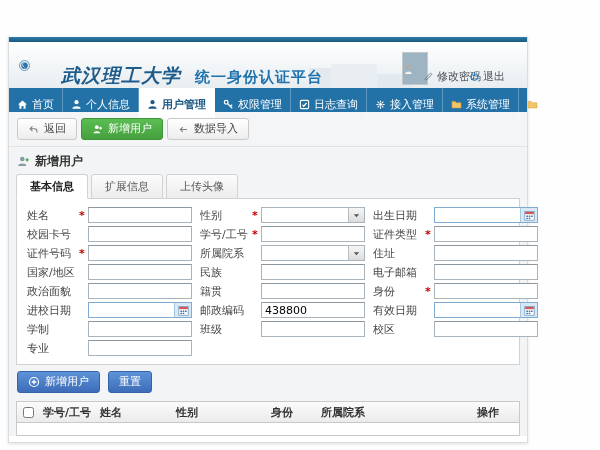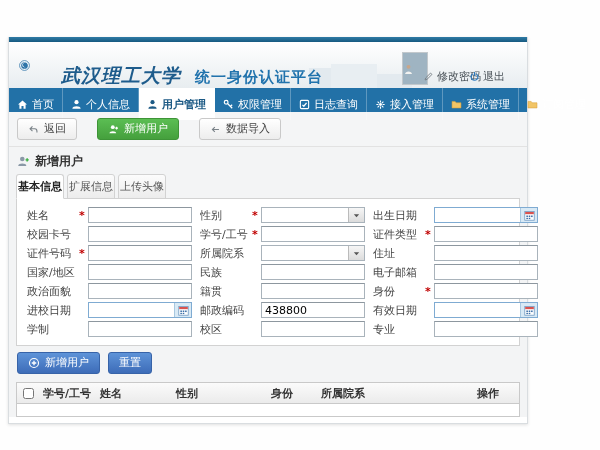--- a/index.html
+++ b/index.html
@@ -27,29 +27,29 @@
   .pwd{right:46px;} .lgout{right:22px;}
   .ic{display:inline-flex;align-items:center;}
   .ic svg{display:block;width:11px;height:11px;}
   
   .nav{height:24px;background:#2271a7;display:flex;align-items:stretch;}
   .nav-item{display:flex;align-items:center;gap:4px;padding:16px 8px;font-size:11px;color:#fff;
     border-right:1px solid rgba(255,255,255,.28);cursor:pointer;white-space:nowrap;}
   .nav-item.active{background:#fff;color:#1c5a85;font-weight:bold;}
   
   .content{background:#f3f4f5;}
-  .toolbar{display:flex;gap:20px;padding:6px 8px;border-bottom:1px solid #e2e2e2;background:#f4f5f6;}
+  .toolbar{display:flex;gap:4px;padding:6px 8px;border-bottom:1px solid #e2e2e2;background:#f4f5f6;}
   .btn{display:inline-flex;align-items:center;gap:5px;font-size:11px;border-radius:3px;padding:3px 10px;cursor:pointer;line-height:14px;}
   .btn-light{background:linear-gradient(#fff,#ededed);border:1px solid #c9c9c9;color:#444;}
   .btn-green{background:linear-gradient(#5bbe53,#45a03d);border:1px solid #3e9437;color:#fff;}
   .btn-blue{background:linear-gradient(#5e93d8,#3d6cb8);border:1px solid #3763a8;color:#fff;}
   .panel-title{display:flex;align-items:center;gap:5px;margin:6px 8px 4px;font-size:12px;font-weight:bold;color:#333;}
   .panel-title .ic svg{width:13px;height:13px;}
   .tabbar{display:flex;gap:3px;margin:0 7px -1px;position:relative;z-index:2;}
-  .tab{font-size:11px;padding:4px 1px;background:linear-gradient(#fcfcfc,#ececec);
+  .tab{font-size:11px;padding:4px 13px;background:linear-gradient(#fcfcfc,#ececec);
     border:1px solid #d2d2d2;border-radius:3px 3px 0 0;color:#555;cursor:pointer;}
   .tab.active{background:#fff;border-bottom-color:#fff;font-weight:bold;color:#222;}
   .formpanel{margin:0 7px;background:#fff;border:1px solid #d2d2d2;padding:8px 2px 8px;}
   .fgrid{display:grid;grid-template-columns:1fr 1fr 1fr;row-gap:3px;}
   .fcell{display:flex;align-items:center;height:16px;padding-left:8px;}
   .flabel{flex:0 0 52px;font-size:11px;color:#444;white-space:nowrap;overflow:hidden;}
   .freq{flex:0 0 9px;color:#c00000;font-size:11px;font-weight:bold;}
   .freq.hide{visibility:hidden;}
   .ftxt{width:96px;height:14px;font-size:11px;border:1px solid #a9b3bb;border-top-color:#8d979f;
     padding:0 3px;font-family:"DejaVu Sans","Liberation Sans",sans-serif;}
@@ -394,20 +394,25 @@
                 </svg>
               </span>
             </div>
           </div>
           <div class="fcell">
             <span class="flabel">学制</span>
             <span class="freq hide"></span>
             <input class="ftxt" style="">
           </div>
           <div class="fcell">
+            <span class="flabel">班级</span>
+            <span class="freq hide"></span>
+            <input class="ftxt" style="">
+          </div>
+          <div class="fcell">
             <span class="flabel">校区</span>
             <span class="freq hide"></span>
             <input class="ftxt" style="">
           </div>
           <div class="fcell">
             <span class="flabel">专业</span>
             <span class="freq hide"></span>
             <input class="ftxt" style="">
           </div>
         </div>

